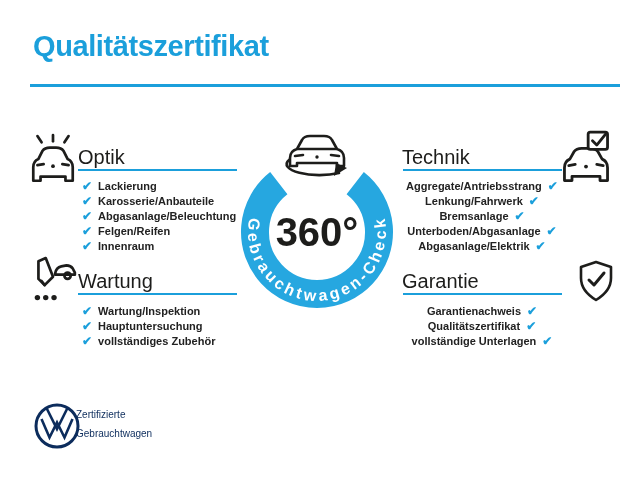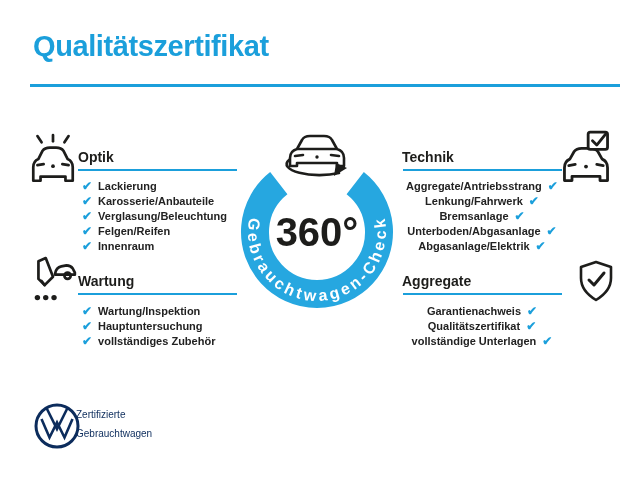--- a/index.html
+++ b/index.html
@@ -7,21 +7,21 @@
   }
   *{margin:0;padding:0;box-sizing:border-box}
   html,body{width:640px;height:480px}
   body{
     position:relative;background:#ffffff;overflow:hidden;
     font-family:"Liberation Sans",sans-serif;color:var(--ink);
   }
   .abs{position:absolute}
   .page-title{left:33px;top:30px;font-size:29px;font-weight:bold;color:var(--accent);letter-spacing:-0.4px}
   .title-rule{left:30px;top:84px;width:590px;height:3px;background:var(--accent)}
-  .sec-head{font-size:14px;font-weight:bold;color:var(--ink);line-height:18px}
+  .sec-head{font-size:20px;font-weight:normal;color:var(--ink);line-height:18px}
   .sec-head.right{width:160px;text-align:left}
   .sec-line{height:2px;background:var(--accent);width:159px}
   .items{display:flex;flex-direction:column}
   .item{display:flex;align-items:center;height:15px;font-size:11px;font-weight:bold;color:#222}
   .items.right{width:160px}
   .items.right .item{justify-content:center}
   .check{color:var(--accent);font-size:12px;line-height:12px}
   .items.left .check{margin-right:6px}
   .items.right .check{margin-left:6px}
   .footer-text{left:76px;top:405px;font-size:10px;font-weight:normal;color:var(--navy);line-height:19px}
@@ -50,21 +50,21 @@
   <div class="item">
       <span class="check">✔</span>
       <span>Lackierung</span>
     </div>
   <div class="item">
       <span class="check">✔</span>
       <span>Karosserie/Anbauteile</span>
     </div>
   <div class="item">
       <span class="check">✔</span>
-      <span>Verglasung/Beleuchtung</span>
+      <span>Abgasanlage/Beleuchtung</span>
     </div>
   <div class="item">
       <span class="check">✔</span>
       <span>Felgen/Reifen</span>
     </div>
   <div class="item">
       <span class="check">✔</span>
       <span>Innenraum</span>
     </div>
 </div>
@@ -125,21 +125,21 @@
   <div class="item">
       <span class="check">✔</span>
       <span>vollständiges Zubehör</span>
     </div>
 </div>
 
 <svg class="abs" style="left:572px;top:257px" width="48" height="50" viewBox="0 0 48 46">
   <path class="oline" d="M 24 3 L 39 8 L 39 19 Q 39 32 24 41 Q 9 32 9 19 L 9 8 Z"></path>
   <path class="oline" style="stroke-width:3" d="M 17 21 L 22 26 L 32 14"></path>
 </svg>
-<div class="abs sec-head right" style="left:402px;top:272px">Aggregate</div>
+<div class="abs sec-head right" style="left:402px;top:272px">Garantie</div>
 <div class="abs sec-line" style="left:403px;top:293px"></div>
 <div class="abs items right" style="left:402px;top:303px">
   <div class="item">
       <span>Garantienachweis</span>
       <span class="check">✔</span>
     </div>
   <div class="item">
       <span>Qualitätszertifikat</span>
       <span class="check">✔</span>
     </div>

